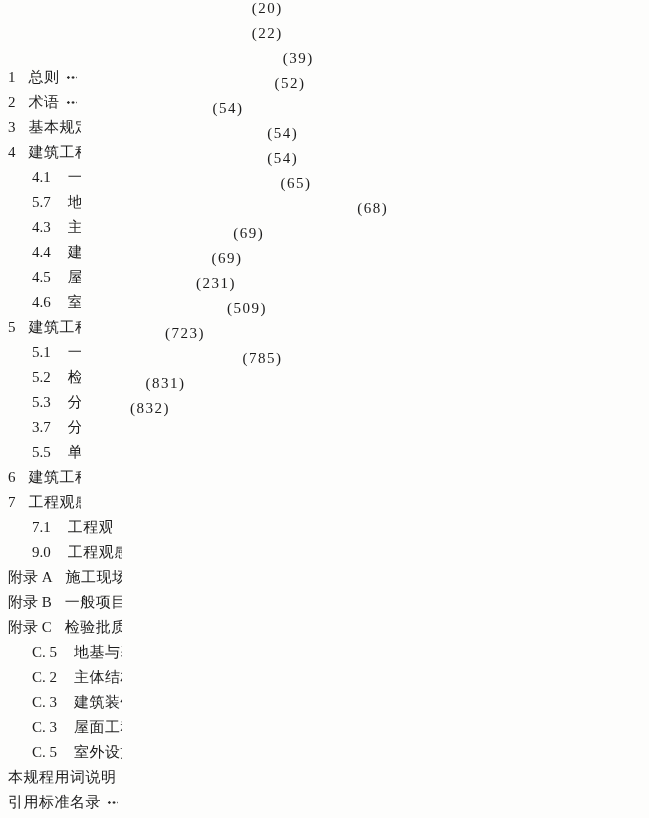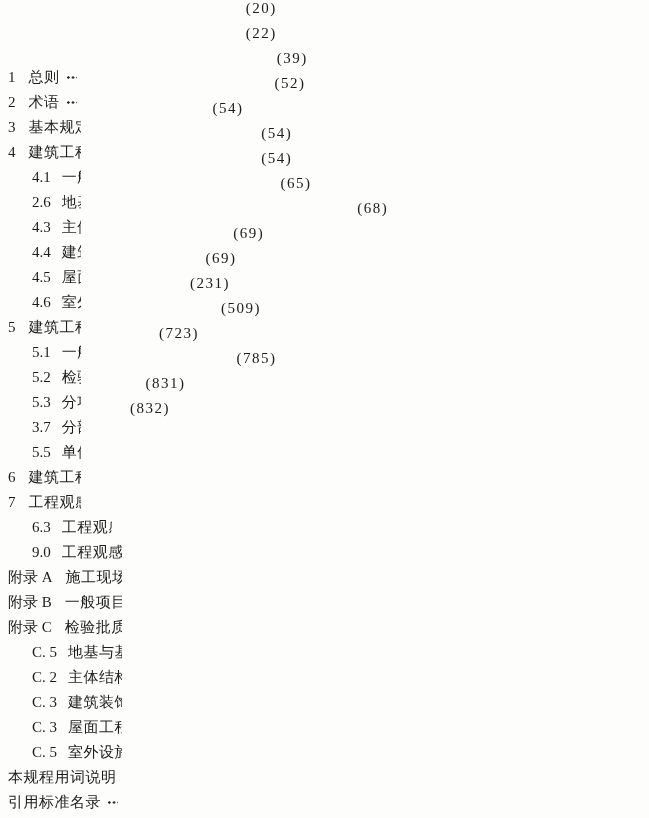--- a/index.html
+++ b/index.html
@@ -27,21 +27,21 @@
   .toc { margin-top: 27px; }
   .row {
     display: flex;
     align-items: center;
     height: 25px;
     font-size: 15px;
     white-space: nowrap;
   }
   .row .num { margin-right: 13px; white-space: pre; }
   .row.sub { padding-left: 24px; }
-  .row.sub .num { margin-right: 11px; }
+  .row.sub .num { margin-right: 17px; }
   .row .label { white-space: pre; letter-spacing: 0.5px; }
   .leader {
     flex: 1;
     align-self: stretch;
     margin-left: 5px;
     min-width: 12px;
     background-image: radial-gradient(circle, #2a2a2a 1px, rgba(0,0,0,0) 1.45px);
     background-size: 4.7px 25px;
     background-repeat: repeat;
     background-position: 1px 0;
@@ -78,21 +78,21 @@
         <span class="leader"></span>
         <span class="page">(6)</span>
       </div>
       <div class="row sub">
         <span class="num">4.1</span>
         <span class="label">一般规定</span>
         <span class="leader"></span>
         <span class="page">(6)</span>
       </div>
       <div class="row sub">
-        <span class="num">2.6</span>
+        <span class="num">5.7</span>
         <span class="label">地基与基础工程质量验收的划分</span>
         <span class="leader"></span>
         <span class="page">(6)</span>
       </div>
       <div class="row sub">
         <span class="num">4.3</span>
         <span class="label">主体结构工程质量验收的划分</span>
         <span class="leader"></span>
         <span class="page">(8)</span>
       </div>
@@ -156,21 +156,21 @@
         <span class="leader"></span>
         <span class="page">(52)</span>
       </div>
       <div class="row">
         <span class="num">7</span>
         <span class="label">工程观感质量评价标准</span>
         <span class="leader"></span>
         <span class="page">(54)</span>
       </div>
       <div class="row sub">
-        <span class="num">6.3</span>
+        <span class="num">7.1</span>
         <span class="label">工程观感质量评价的方法</span>
         <span class="leader"></span>
         <span class="page">(54)</span>
       </div>
       <div class="row sub">
         <span class="num">9.0</span>
         <span class="label">工程观感质量评价的标准</span>
         <span class="leader"></span>
         <span class="page">(54)</span>
       </div>

